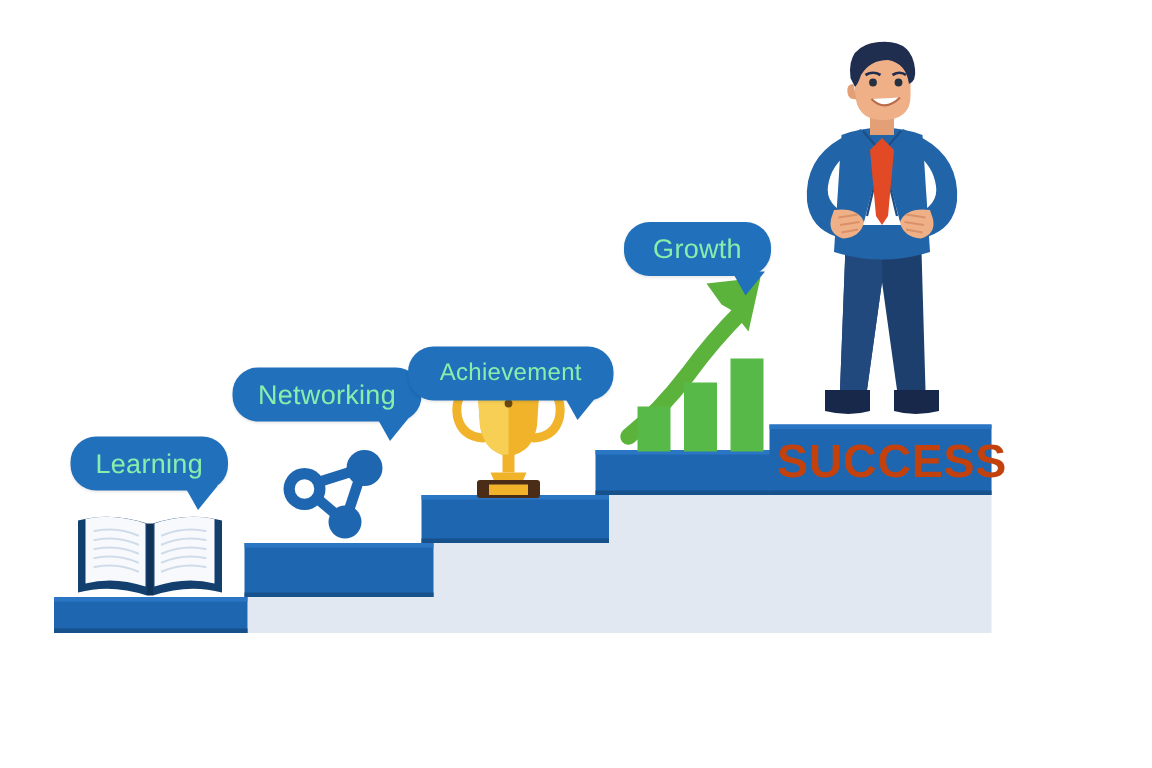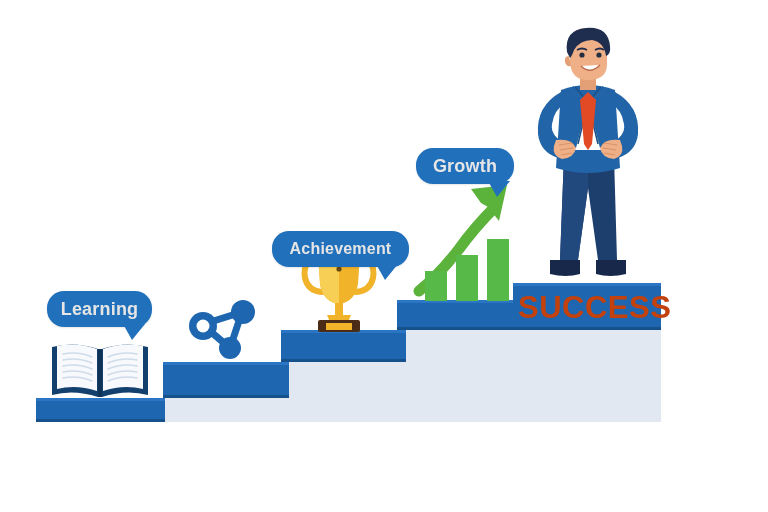--- a/index.html
+++ b/index.html
@@ -17,21 +17,21 @@
     background:#1f66b0;}
   .step .tread:after{content:"";position:absolute;left:0;right:0;top:0;height:3px;
     background:#2a76c4;}
   .step .tread:before{content:"";position:absolute;left:0;right:0;bottom:0;height:3px;
     background:#17518c;}
   .riser{position:absolute;background:#e2e8f2;}
 
   
   .bubble{position:absolute;background:#2070bb;border-radius:17px;
     display:flex;align-items:center;justify-content:center;
-    color:#e5e5e5;font-weight:bold;letter-spacing:.2px;
+    color:#86efac;font-weight:normal;letter-spacing:.2px;
     box-shadow:0 1px 2px rgba(0,0,0,.10);}
   .bubble .tail{position:absolute;width:0;height:0;bottom:-13px;
     border-left:9px solid transparent;border-right:13px solid transparent;
     border-top:16px solid #2070bb;}
 
   
   #success-label{position:absolute;color:#c2410c;font-weight:bold;
     font-size:31px;letter-spacing:.5px;}
 
   svg{display:block;overflow:visible;}
@@ -184,20 +184,24 @@
       <path d="M63 38 Q72 47 82 37 Z" fill="#ffffff"></path>
       <path d="M63 38 Q72 47 82 37" stroke="#b96b4a" stroke-width="1.3" fill="none"></path>
     </svg>
   </div>
 
   <div class="bubble" style="left:47px;top:291px;width:105px;height:36px;font-size:18px;">
     <span>Learning</span>
     <span class="tail" style="left:76px;"></span>
   </div>
 
+  <div class="bubble" style="left:155px;top:245px;width:126px;height:36px;font-size:18px;">
+    <span>Networking</span>
+    <span class="tail" style="left:96px;"></span>
+  </div>
 
   <div class="bubble" style="left:272px;top:199px;width:137px;height:36px;font-size:16px;margin-top:32px;">
     <span>Achievement</span>
     <span class="tail" style="left:104px;"></span>
   </div>
 
   <div class="bubble" style="left:416px;top:148px;width:98px;height:36px;font-size:18px;">
     <span>Growth</span>
     <span class="tail" style="left:72px;"></span>
   </div>

